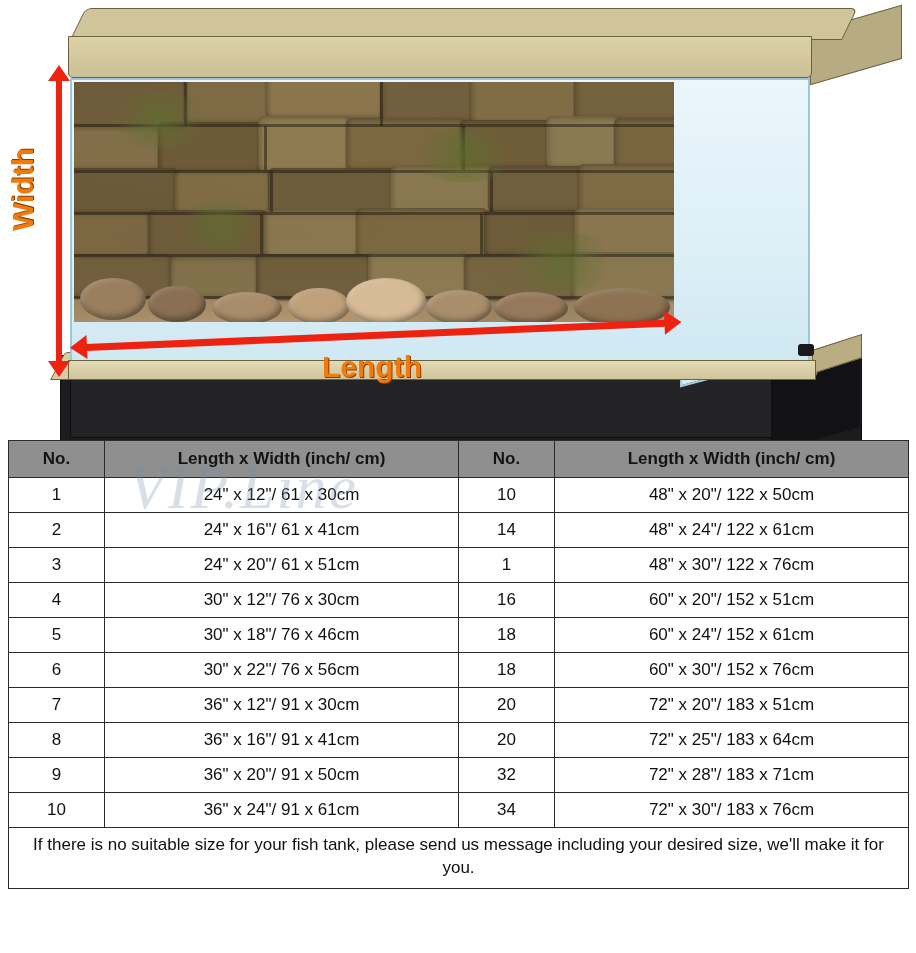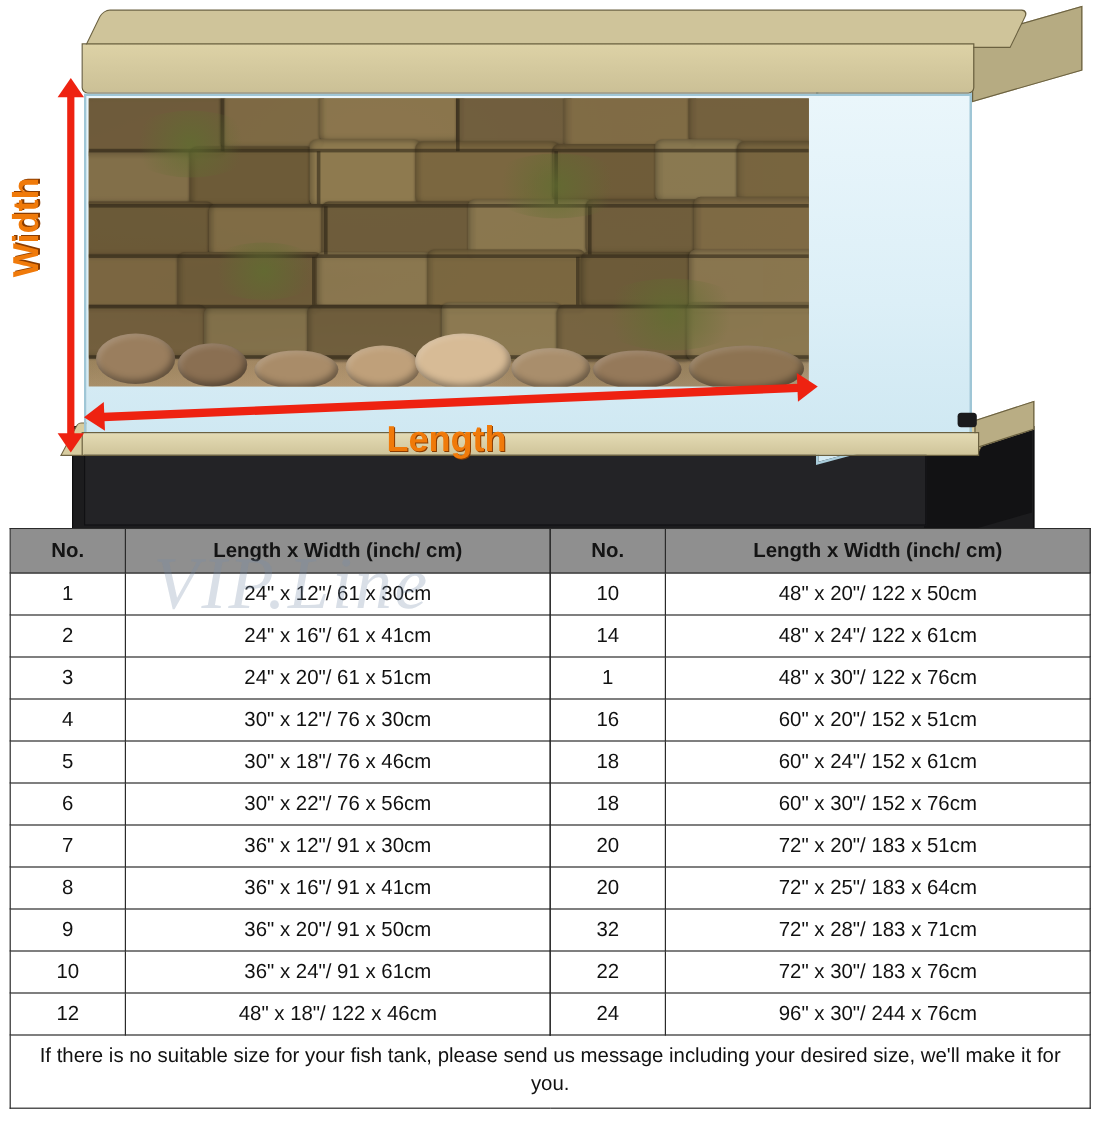--- a/index.html
+++ b/index.html
@@ -526,29 +526,22 @@
           <td>9</td>
           <td>36" x 20"/ 91 x 50cm</td>
           <td class="spacer-cell"></td>
           <td>32</td>
           <td>72" x 28"/ 183 x 71cm</td>
         </tr>
         <tr>
           <td>10</td>
           <td>36" x 24"/ 91 x 61cm</td>
           <td class="spacer-cell"></td>
-          <td>22</td>
+          <td>34</td>
           <td>72" x 30"/ 183 x 76cm</td>
-        </tr>
-        <tr>
-          <td>12</td>
-          <td>48" x 18"/ 122 x 46cm</td>
-          <td class="spacer-cell"></td>
-          <td>24</td>
-          <td>96" x 30"/ 244 x 76cm</td>
         </tr>
         <tr class="note-row">
           <td colspan="5">If there is no suitable size for your fish tank, please send us message including your desired size, we'll make it for you.</td>
         </tr>
       </tbody>
     </table>
   </div>
 
 </div>
 

